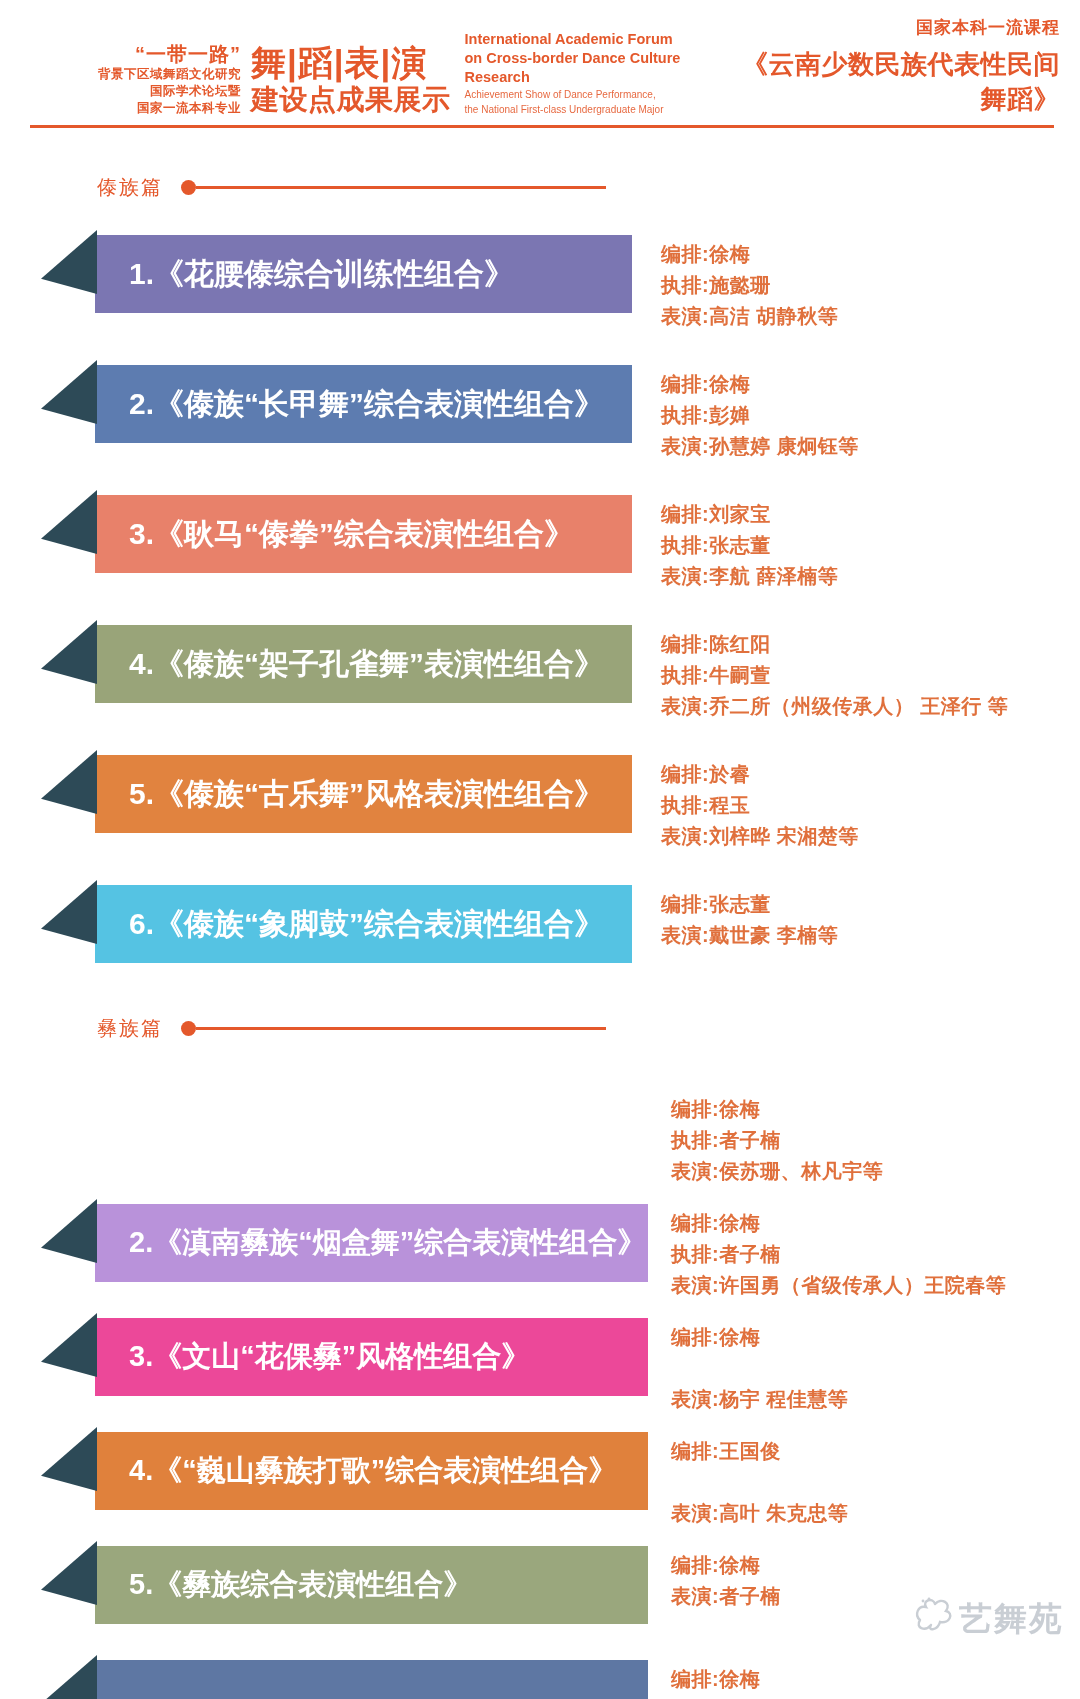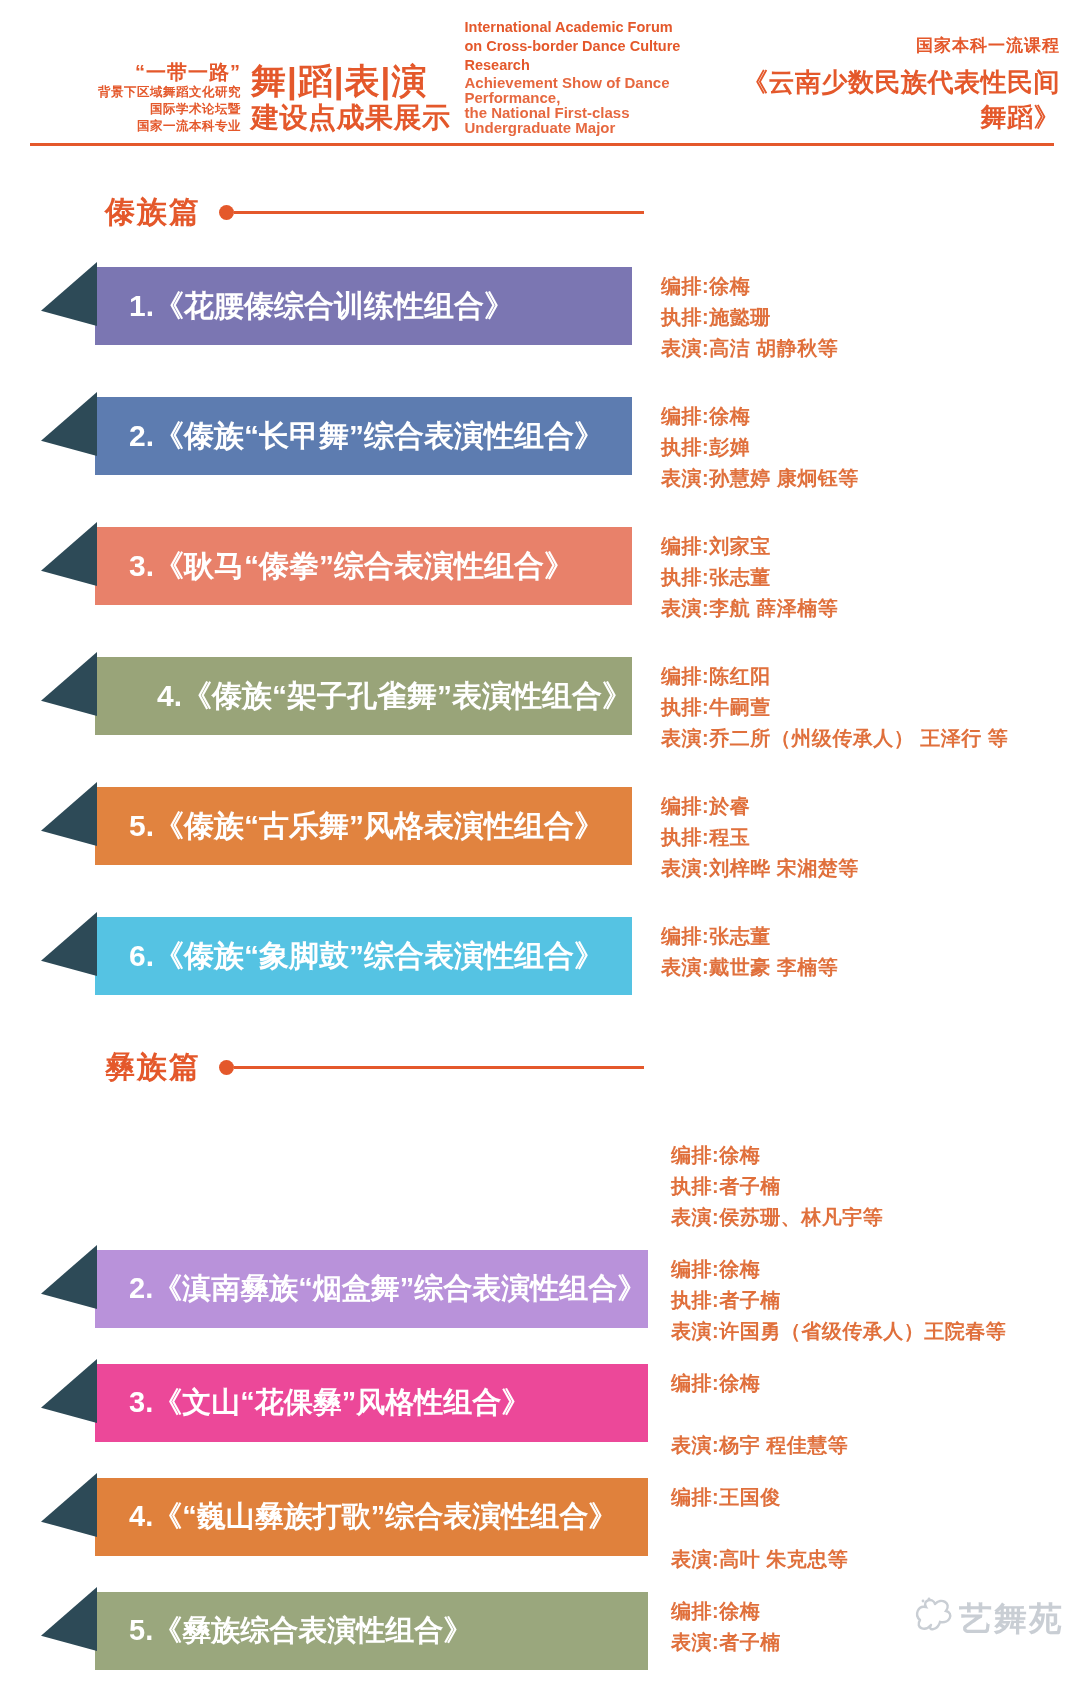--- a/index.html
+++ b/index.html
@@ -11,31 +11,31 @@
   
   .brand{display:flex;align-items:flex-end;padding:12px 20px 0 36px;}
   .brand-left{width:205px;text-align:right;color:var(--accent);margin-top:4px;flex:none;}
   .bl-big{font-size:20px;font-weight:800;letter-spacing:1px;line-height:24px;}
   .bl-small{font-size:12.5px;font-weight:700;line-height:17px;letter-spacing:.5px;}
   .brand-mid{margin-left:10px;color:var(--accent);flex:none;}
   .bm-1{font-size:35px;font-weight:900;letter-spacing:1px;line-height:40px;}
   .bm-2{font-size:28px;font-weight:900;letter-spacing:.5px;line-height:34px;}
   .brand-en{margin:6px 0 0 14px;color:var(--accent);flex:none;width:260px;}
   .en-b{font-size:14.5px;font-weight:800;line-height:19px;}
-  .en-l{font-size:15px;font-weight:700;line-height:15px;opacity:.9;}
+  .en-l{font-size:10px;font-weight:400;line-height:15px;opacity:.9;}
   .en-l:first-of-type{margin-top:4px;}
   .brand-right{margin-left:auto;text-align:right;margin-top:4px;color:var(--accent);}
   .course-tag{font-size:17px;font-weight:800;letter-spacing:1px;}
   .course-title{font-size:26px;font-weight:900;margin-top:8px;letter-spacing:.5px;}
   .header-rule{height:3px;background:var(--accent);margin:8px 26px 0 30px;}
   
   .main{padding-left:95px;}
   .sec-head{display:flex;align-items:center;margin:46px 0 34px 2px;}
   .sec-head.yi{margin:20px 0 48px 2px;}
-  .sec-title{font-size:30px;font-weight:700;color:var(--accent);letter-spacing:2px;margin-left:8px;}
+  .sec-title{font-size:20px;font-weight:400;color:var(--accent);letter-spacing:2px;}
   .sec-dot{width:15px;height:15px;border-radius:50%;background:var(--accent);margin-left:18px;flex:none;}
   .sec-line{width:410px;height:3px;background:var(--accent);flex:none;}
   .row{position:relative;height:78px;}
   .sec-dai .row{margin-bottom:52px;}
   .sec-yi .row{margin-bottom:36px;}
   .banner{position:relative;height:100%;display:flex;align-items:center;
           padding-left:34px;box-sizing:border-box;}
   .sec-dai .banner{width:537px;}
   .sec-yi .banner{width:553px;}
   .tri{position:absolute;left:-54px;top:-5px;width:56px;height:64px;background:var(--tri);
@@ -119,21 +119,21 @@
           <span class="banner-title">3.《耿马“傣拳”综合表演性组合》</span>
         </div>
         <div class="credits">
           <div class="credit-line">编排:刘家宝</div>
           <div class="credit-line">执排:张志董</div>
           <div class="credit-line">表演:李航 薛泽楠等</div>
         </div>
       </div>
 
       <div class="row">
-        <div class="banner" style="background-color: rgb(153, 164, 121); justify-content: flex-end;">
+        <div class="banner" style="background-color: rgb(153, 164, 121);">
           <span class="tri"></span>
           <span class="banner-title">4.《傣族“架子孔雀舞”表演性组合》</span>
         </div>
         <div class="credits">
           <div class="credit-line">编排:陈红阳</div>
           <div class="credit-line">执排:牛嗣萱</div>
           <div class="credit-line">表演:乔二所（州级传承人） 王泽行 等</div>
         </div>
       </div>
 

